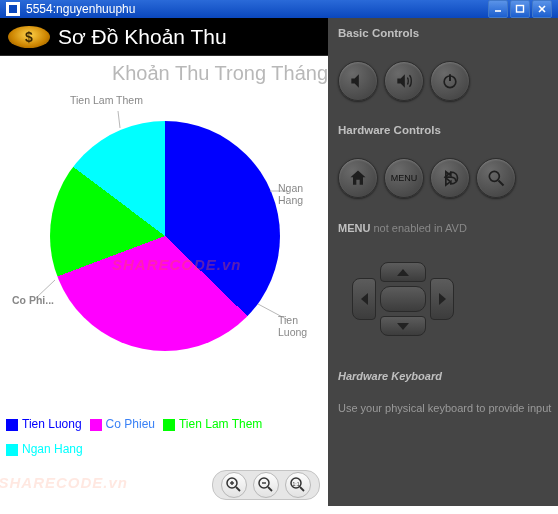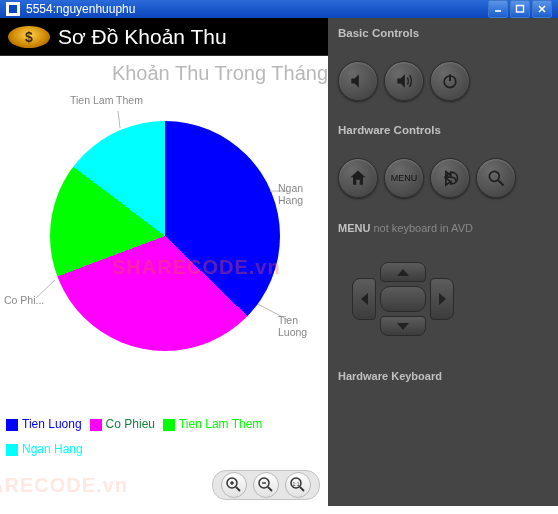--- a/index.html
+++ b/index.html
@@ -25,21 +25,21 @@
   .chart-title { text-align:right; font-size:20px; color:#b8b8b8; margin-top:6px; font-weight:normal;}
   .pie { position:absolute; left:50px; top:65px; width:230px; height:230px; border-radius:50%; }
   .callout { position:absolute; font-size:10.5px; color:#888; }
   .legend { position:absolute; bottom:48px; left:6px; font-size:12px; line-height:1.4;}
   .legend .row{display:flex; flex-wrap:wrap; gap:8px 4px;}
   .legend .item{display:inline-flex; align-items:center; gap:4px; margin-right:4px;}
   .legend .sw{width:12px; height:12px; display:inline-block;}
   .zoombar { position:absolute; bottom:6px; right:8px; background:#e6e6e6; border:1px solid #c4c4c4; border-radius:14px; height:30px; display:flex; align-items:center; gap:6px; padding:0 8px;}
   .zbtn { width:26px; height:26px; border-radius:50%; background:linear-gradient(#fdfdfd,#e2e2e2); border:1px solid #b8b8b8; display:flex; align-items:center; justify-content:center;}
   .watermark { position:absolute; pointer-events:none; }
-  .wm-text { color:rgba(255,90,40,0.35); font-size:20px; font-weight:bold; letter-spacing:1px; }
+  .wm-text { color:rgba(255,90,40,0.35); font-size:15px; font-weight:bold; letter-spacing:1px; font-style:italic;}
   .wm-sc-center { left:112px; top:200px; }
   .wm-sc-right2 { right:200px; top:418px; }
   .sidepanel { width: 230px; background: #454545; color: #c8c8c8; padding: 6px 4px 6px 10px; font-size: 11px; display:flex; flex-direction:column; gap:20px; overflow:hidden;}
   .sp-label { color:#c0c0c0; font-weight:bold; font-size:11.5px; margin:3px 0 2px;}
   .sp-row { display:flex; gap:6px; }
   .sp-btn { width:40px; height:40px; border-radius:50%; background:radial-gradient(circle at 35% 30%, #6a6a6a, #3d3d3d); border:1px solid #2d2d2d; box-shadow: inset 0 1px 2px rgba(255,255,255,0.2), 0 1px 2px rgba(0,0,0,0.5); display:flex; align-items:center; justify-content:center;}
   .sp-btn svg{width:20px;height:20px;}
   .sp-menu-text{font-size:9px; color:#111;}
   .dpad-label { color:#c0c0c0; font-size:11px; margin-top:4px;}
   .dpad-label .ne{color:#888;}
@@ -48,21 +48,21 @@
   .dpad-wrap .dcenter{left:42px; top:30px; width:46px; height:26px; border-radius:10px;}
   .dpad-wrap .dup{left:42px; top:6px; width:46px; height:20px; border-radius:8px 8px 4px 4px;}
   .dpad-wrap .ddown{left:42px; top:60px; width:46px; height:20px; border-radius:4px 4px 8px 8px;}
   .dpad-wrap .dleft{left:14px; top:22px; width:24px; height:42px; border-radius:8px 4px 4px 8px;}
   .dpad-wrap .dright{left:92px; top:22px; width:24px; height:42px; border-radius:4px 8px 8px 4px;}
   .tri{width:0;height:0;}
   .tri.up{border-left:6px solid transparent;border-right:6px solid transparent;border-bottom:7px solid #222;}
   .tri.down{border-left:6px solid transparent;border-right:6px solid transparent;border-top:7px solid #222;}
   .tri.left{border-top:6px solid transparent;border-bottom:6px solid transparent;border-right:7px solid #222;}
   .tri.right{border-top:6px solid transparent;border-bottom:6px solid transparent;border-left:7px solid #222;}
-  .hk-label{color:#c0c0c0;font-weight:bold;font-size:11px;margin-top:8px;}
+  .hk-label{color:#c0c0c0;font-weight:bold;font-size:11px;margin-top:8px;font-style:italic;}
   .hk-sub{color:#9a9a9a;font-size:11px;}
   .closebtn svg, .minbtn svg, .maxbtn svg{width:10px;height:10px;}
 </style>
 </head>
 <body>
 
 <div class="window">
 
   <div class="titlebar">
     <span class="icon"></span>
@@ -103,31 +103,31 @@
 
         <svg width="328" height="340" style="position:absolute;top:0;left:0;pointer-events:none;">
           <line x1="120" y1="72" x2="118" y2="55" stroke="#b8b8b8"></line>
           <line x1="270" y1="135" x2="288" y2="135" stroke="#b8b8b8"></line>
           <line x1="258" y1="248" x2="288" y2="264" stroke="#b8b8b8"></line>
           <line x1="55" y1="224" x2="36" y2="242" stroke="#b8b8b8"></line>
         </svg>
         <div class="callout" style="left:70px;top:38px;">Tien Lam Them</div>
         <div class="callout" style="left:278px;top:126px;">Ngan Hang</div>
         <div class="callout" style="left:278px;top:258px;">Tien Luong</div>
-        <div class="callout" style="left:4px;top:238px;">Co Phi...</div>
+        <div class="callout" style="left:12px;top:238px;font-weight:bold;">Co Phi...</div>
 
         <div class="legend" id="legend">
             <div class="row">
               <span class="item">
                 <span class="sw" style="background: rgb(0, 0, 255);"></span>
                 <span style="color: rgb(0, 0, 255);">Tien Luong</span>
               </span>
               <span class="item">
                 <span class="sw" style="background: rgb(255, 0, 255);"></span>
-                <span style="color: #15803d;">Co Phieu</span>
+                <span style="color: #3b82f6;">Co Phieu</span>
               </span>
               <span class="item">
                 <span class="sw" style="background: rgb(0, 255, 0);"></span>
                 <span style="color: rgb(0, 255, 0);">Tien Lam Them</span>
               </span>
               <span class="item">
                 <span class="sw" style="background: rgb(0, 255, 255);"></span>
                 <span style="color: rgb(0, 255, 255);">Ngan Hang</span>
               </span>
             </div>
@@ -203,35 +203,36 @@
             </svg>
           </div>
         <div class="sp-btn">
             <svg viewBox="0 0 24 24">
               <circle cx="10" cy="10" r="6" fill="none" stroke="#1e1e1e" stroke-width="2"></circle>
               <line x1="15" y1="15" x2="21" y2="21" stroke="#1e1e1e" stroke-width="2.4"></line>
             </svg>
           </div>
       </div>
 
-      <div class="dpad-label"><b>MENU</b> <span class="ne">not keyboard in AVD</span></div>
+      <div class="dpad-label"><b>MENU</b> <span class="ne">not enabled in AVD</span></div>
       <div class="dpad-wrap">
         <div class="db dup">
             <span class="tri up"></span>
           </div>
         <div class="db ddown">
             <span class="tri down"></span>
           </div>
         <div class="db dleft">
             <span class="tri left"></span>
           </div>
         <div class="db dright">
             <span class="tri right"></span>
           </div>
         <div class="db dcenter"></div>
       </div>
 
       <div class="hk-label">Hardware Keyboard</div>
+      <div class="hk-sub">Use your physical keyboard to provide input</div>
 
     </div>
 
   </div>
 </div>
 
 </body></html>

